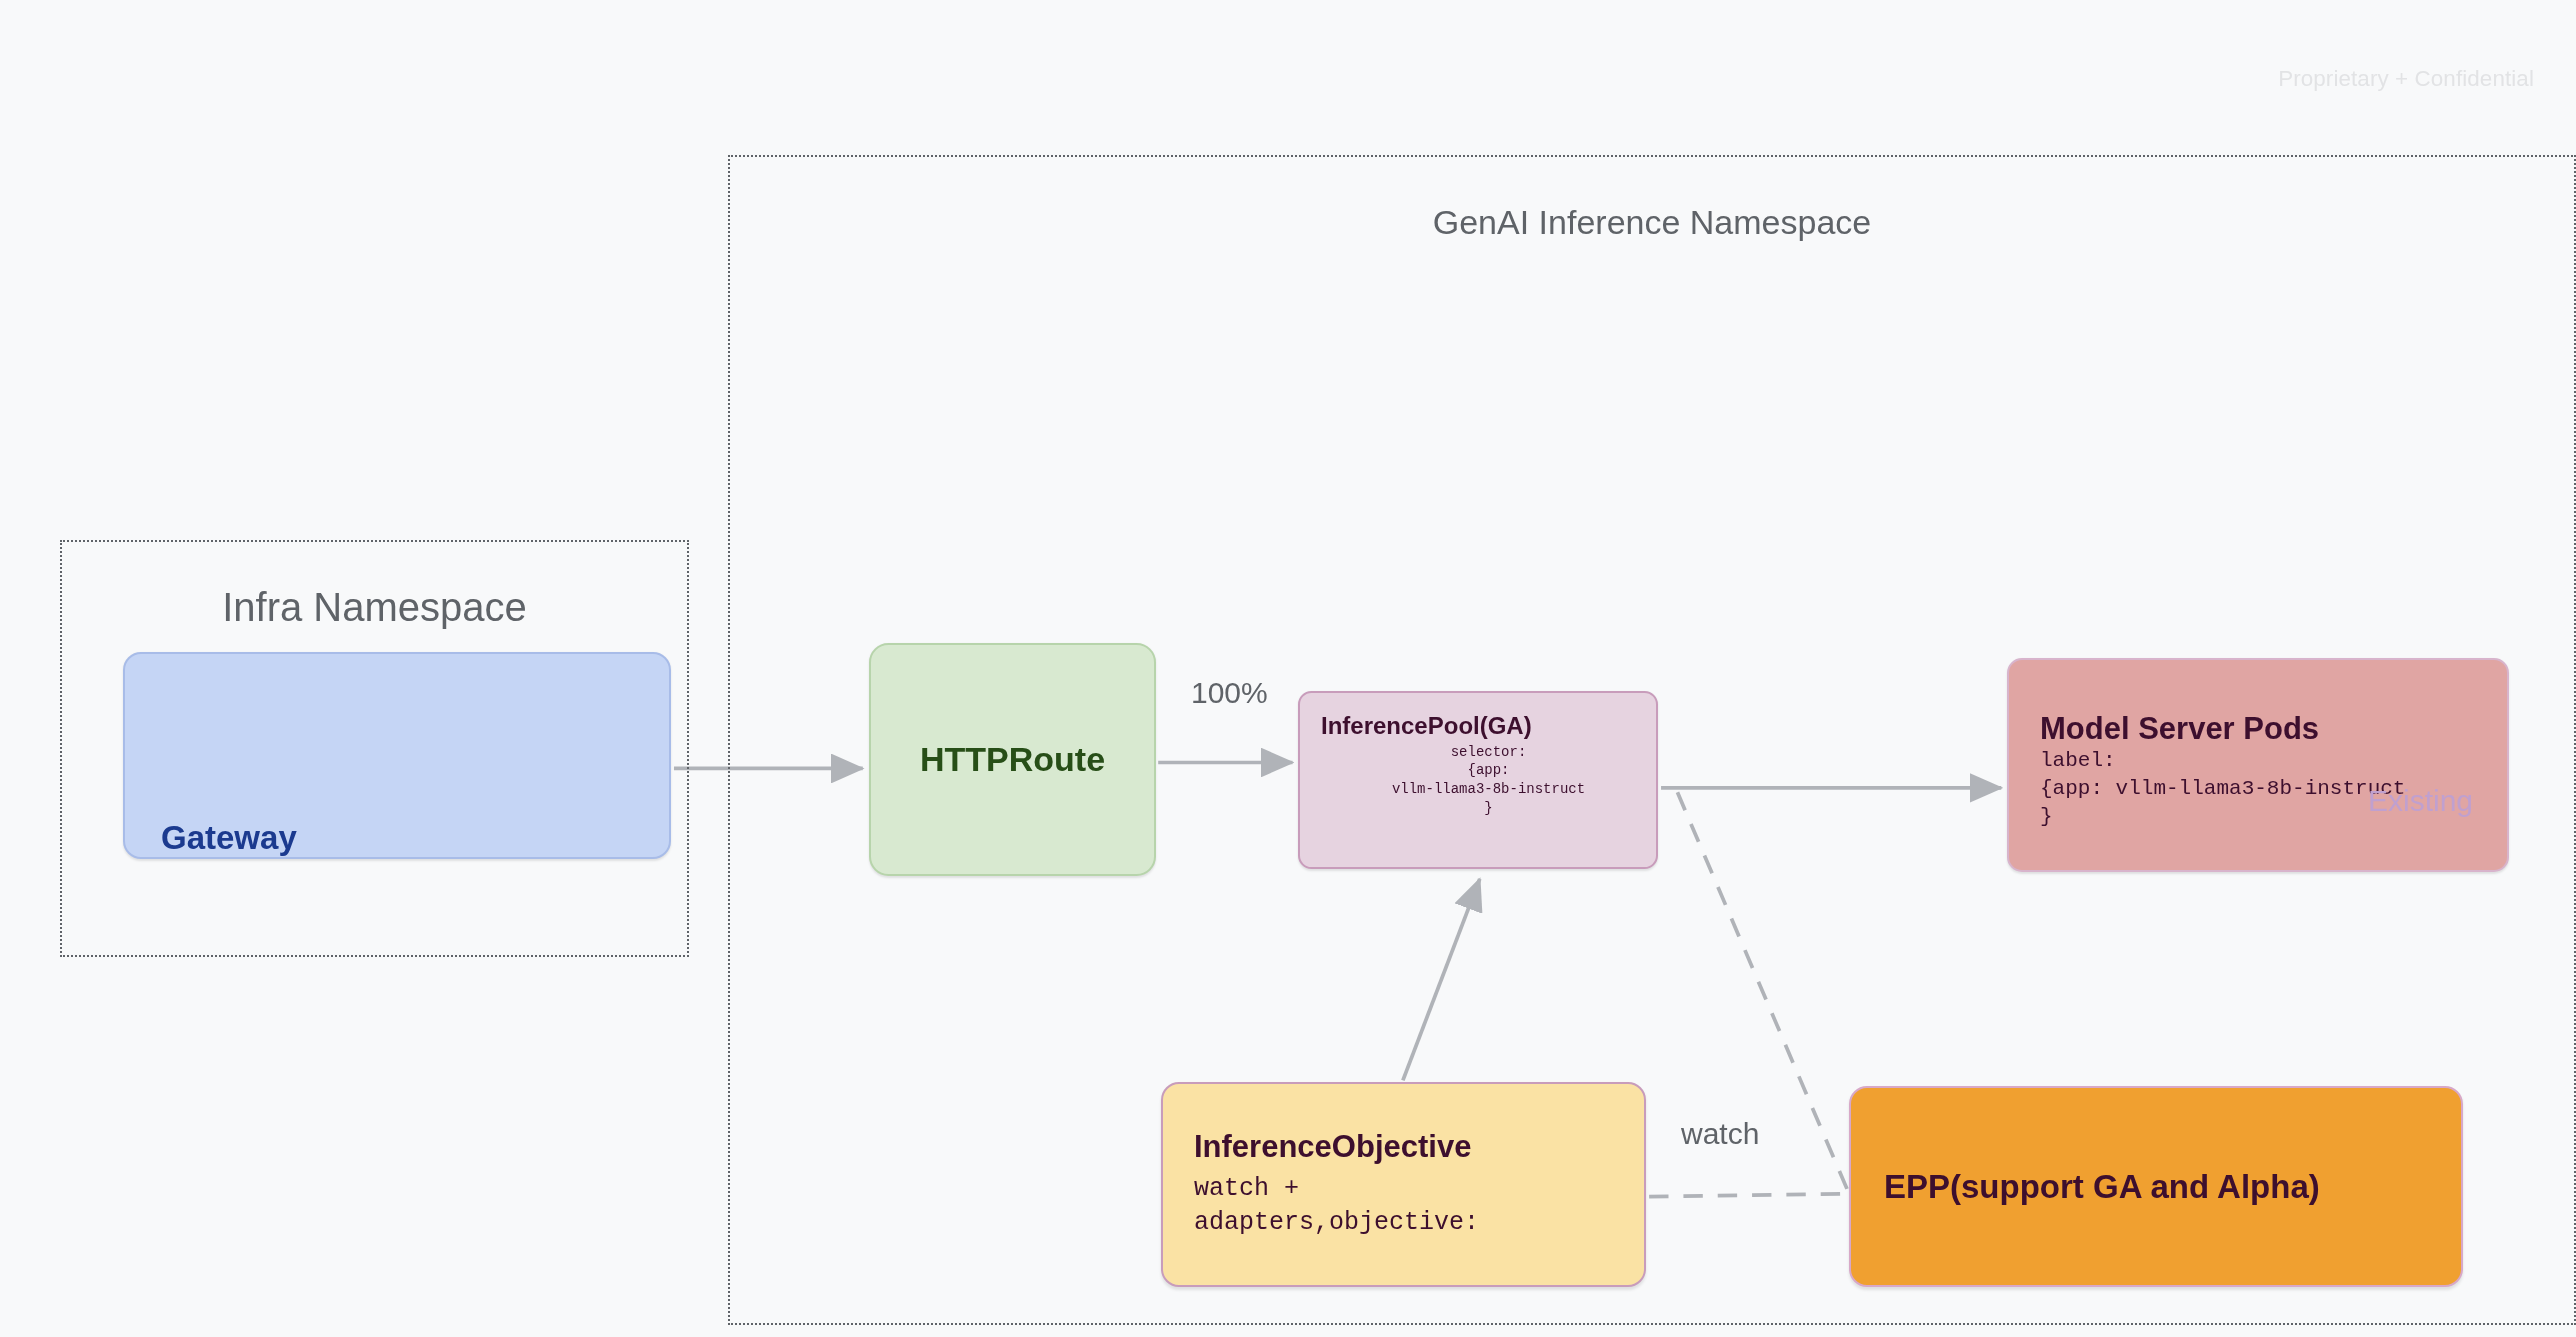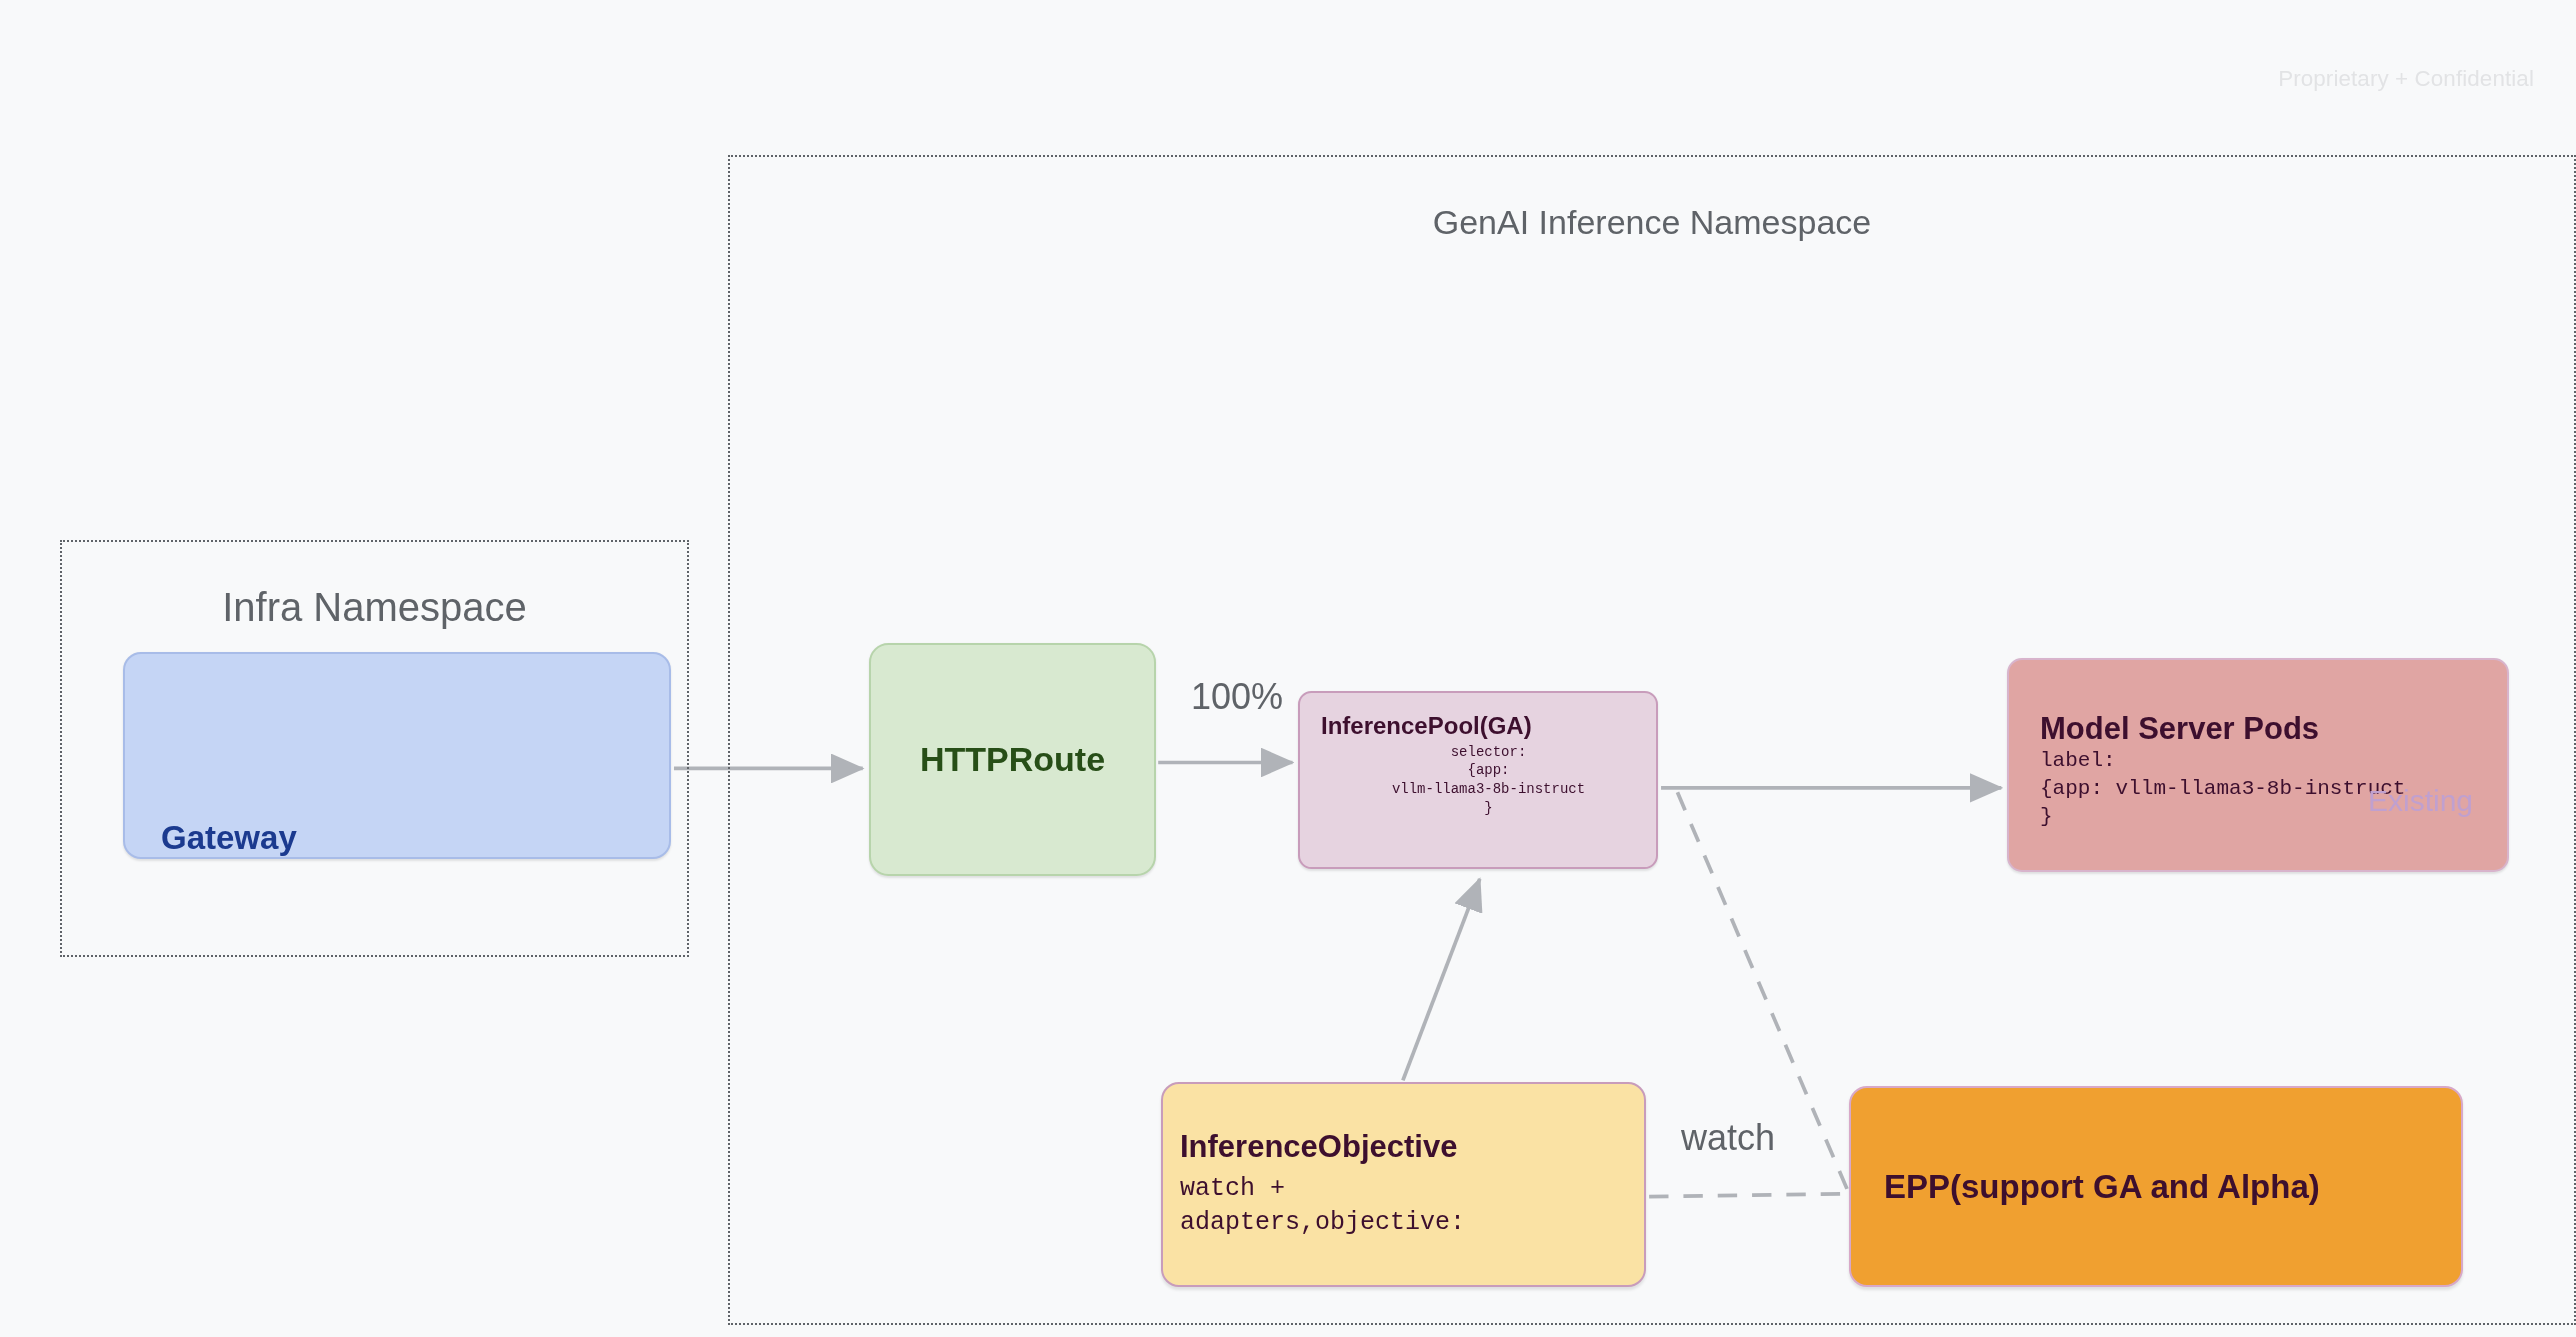--- a/index.html
+++ b/index.html
@@ -179,21 +179,21 @@
 
   
   #node-inferenceobjective {
     left: 1161px;
     top: 1082px;
     width: 485px;
     height: 205px;
     background: #fae2a4;
     border: 2.2px solid #c89cbb;
     border-radius: 18px;
-    padding-left: 17px;
+    padding-left: 31px;
     justify-content: center;
     box-shadow: 0 2.2px 3px rgba(0,0,0,.10);
   }
   #node-inferenceobjective .title {
     color: #3d0f2e;
     font-size: 31px;
     margin-bottom: 7.5px;
   }
   #node-inferenceobjective .code {
     color: #3d0f2e;
@@ -215,21 +215,21 @@
   }
   #node-epp .title {
     color: #3d0f2e;
     font-size: 33px;
   }
 
   
   .edge-label {
     position: absolute;
     color: #5f6368;
-    font-size: 36px;
+    font-size: 30px;
     white-space: nowrap;
   }
   #label-100 { left: 1191px; top: 676px; }
   #label-watch { left: 1681px; top: 1117px; }
 
   
   #connectors {
     position: absolute;
     left: 0;
     top: 0;

